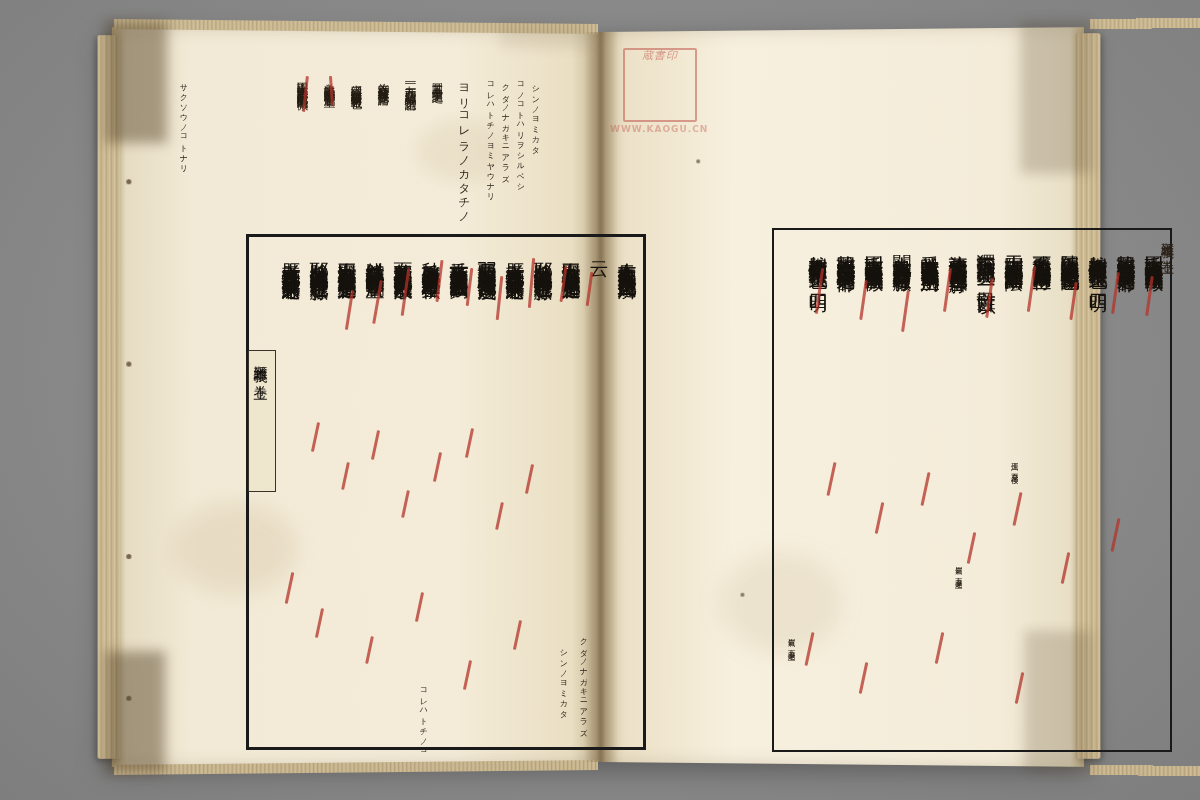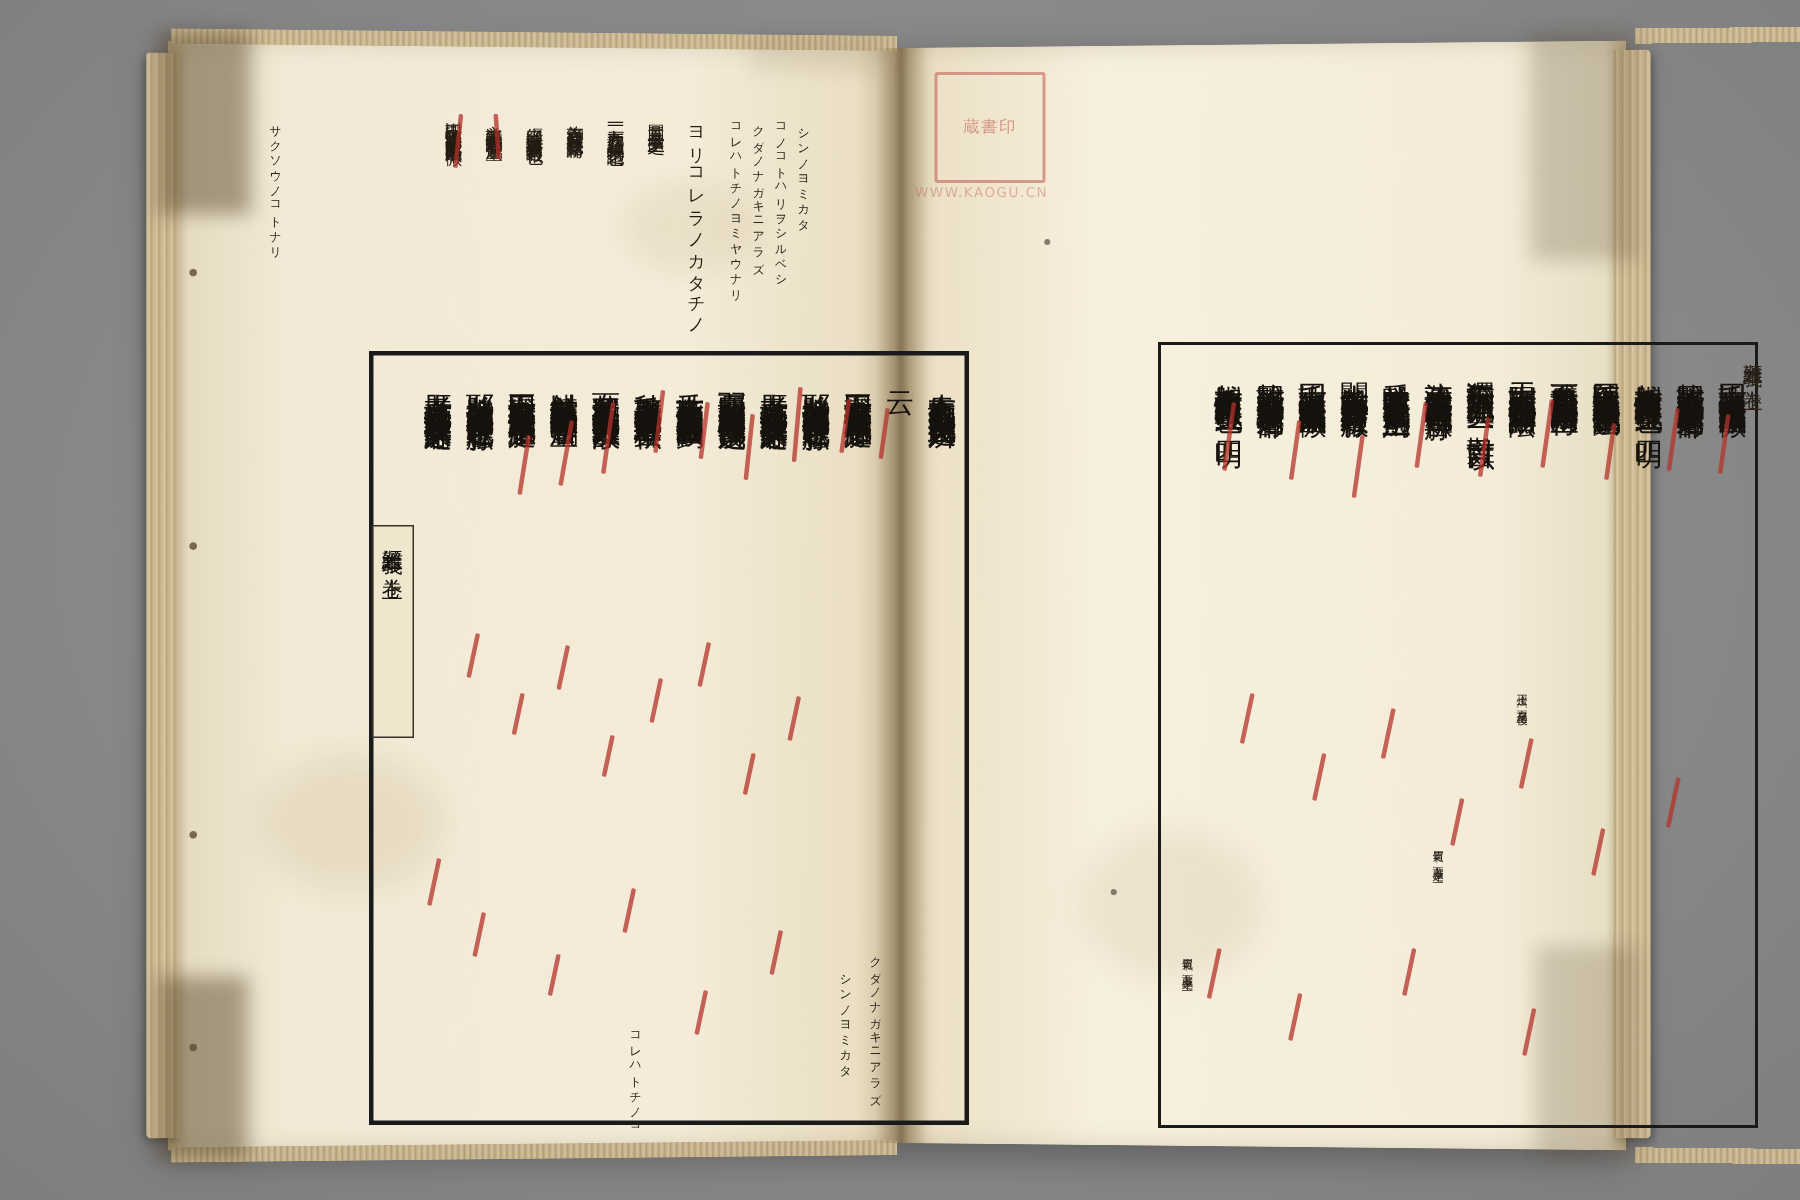--- a/index.html
+++ b/index.html
@@ -197,35 +197,36 @@
     top: 16px;
     width: 70px;
     height: 70px;
     border: 2px solid #c0564c;
     color: #c0564c;
     opacity: 0.55;
     font-family: "DejaVu Serif", serif;
     font-size: 11px;
     line-height: 1.1;
     display: flex;
-    align-items: center;
     justify-content: center;
     text-align: center;
     letter-spacing: 1px;
     border-radius: 2px;
+    font-style: italic;
   }
   .watermark {
     position: absolute;
     left: 492px;
     top: 92px;
     color: #c0564c;
     opacity: 0.4;
     font-size: 9px;
     letter-spacing: 1px;
     font-family: "DejaVu Sans", sans-serif;
+    font-weight: bold;
   }
 
   
   .thread {
     position: absolute;
     width: 5px;
     height: 5px;
     background: #5a4a33;
     border-radius: 50%;
     opacity: 0.8;

